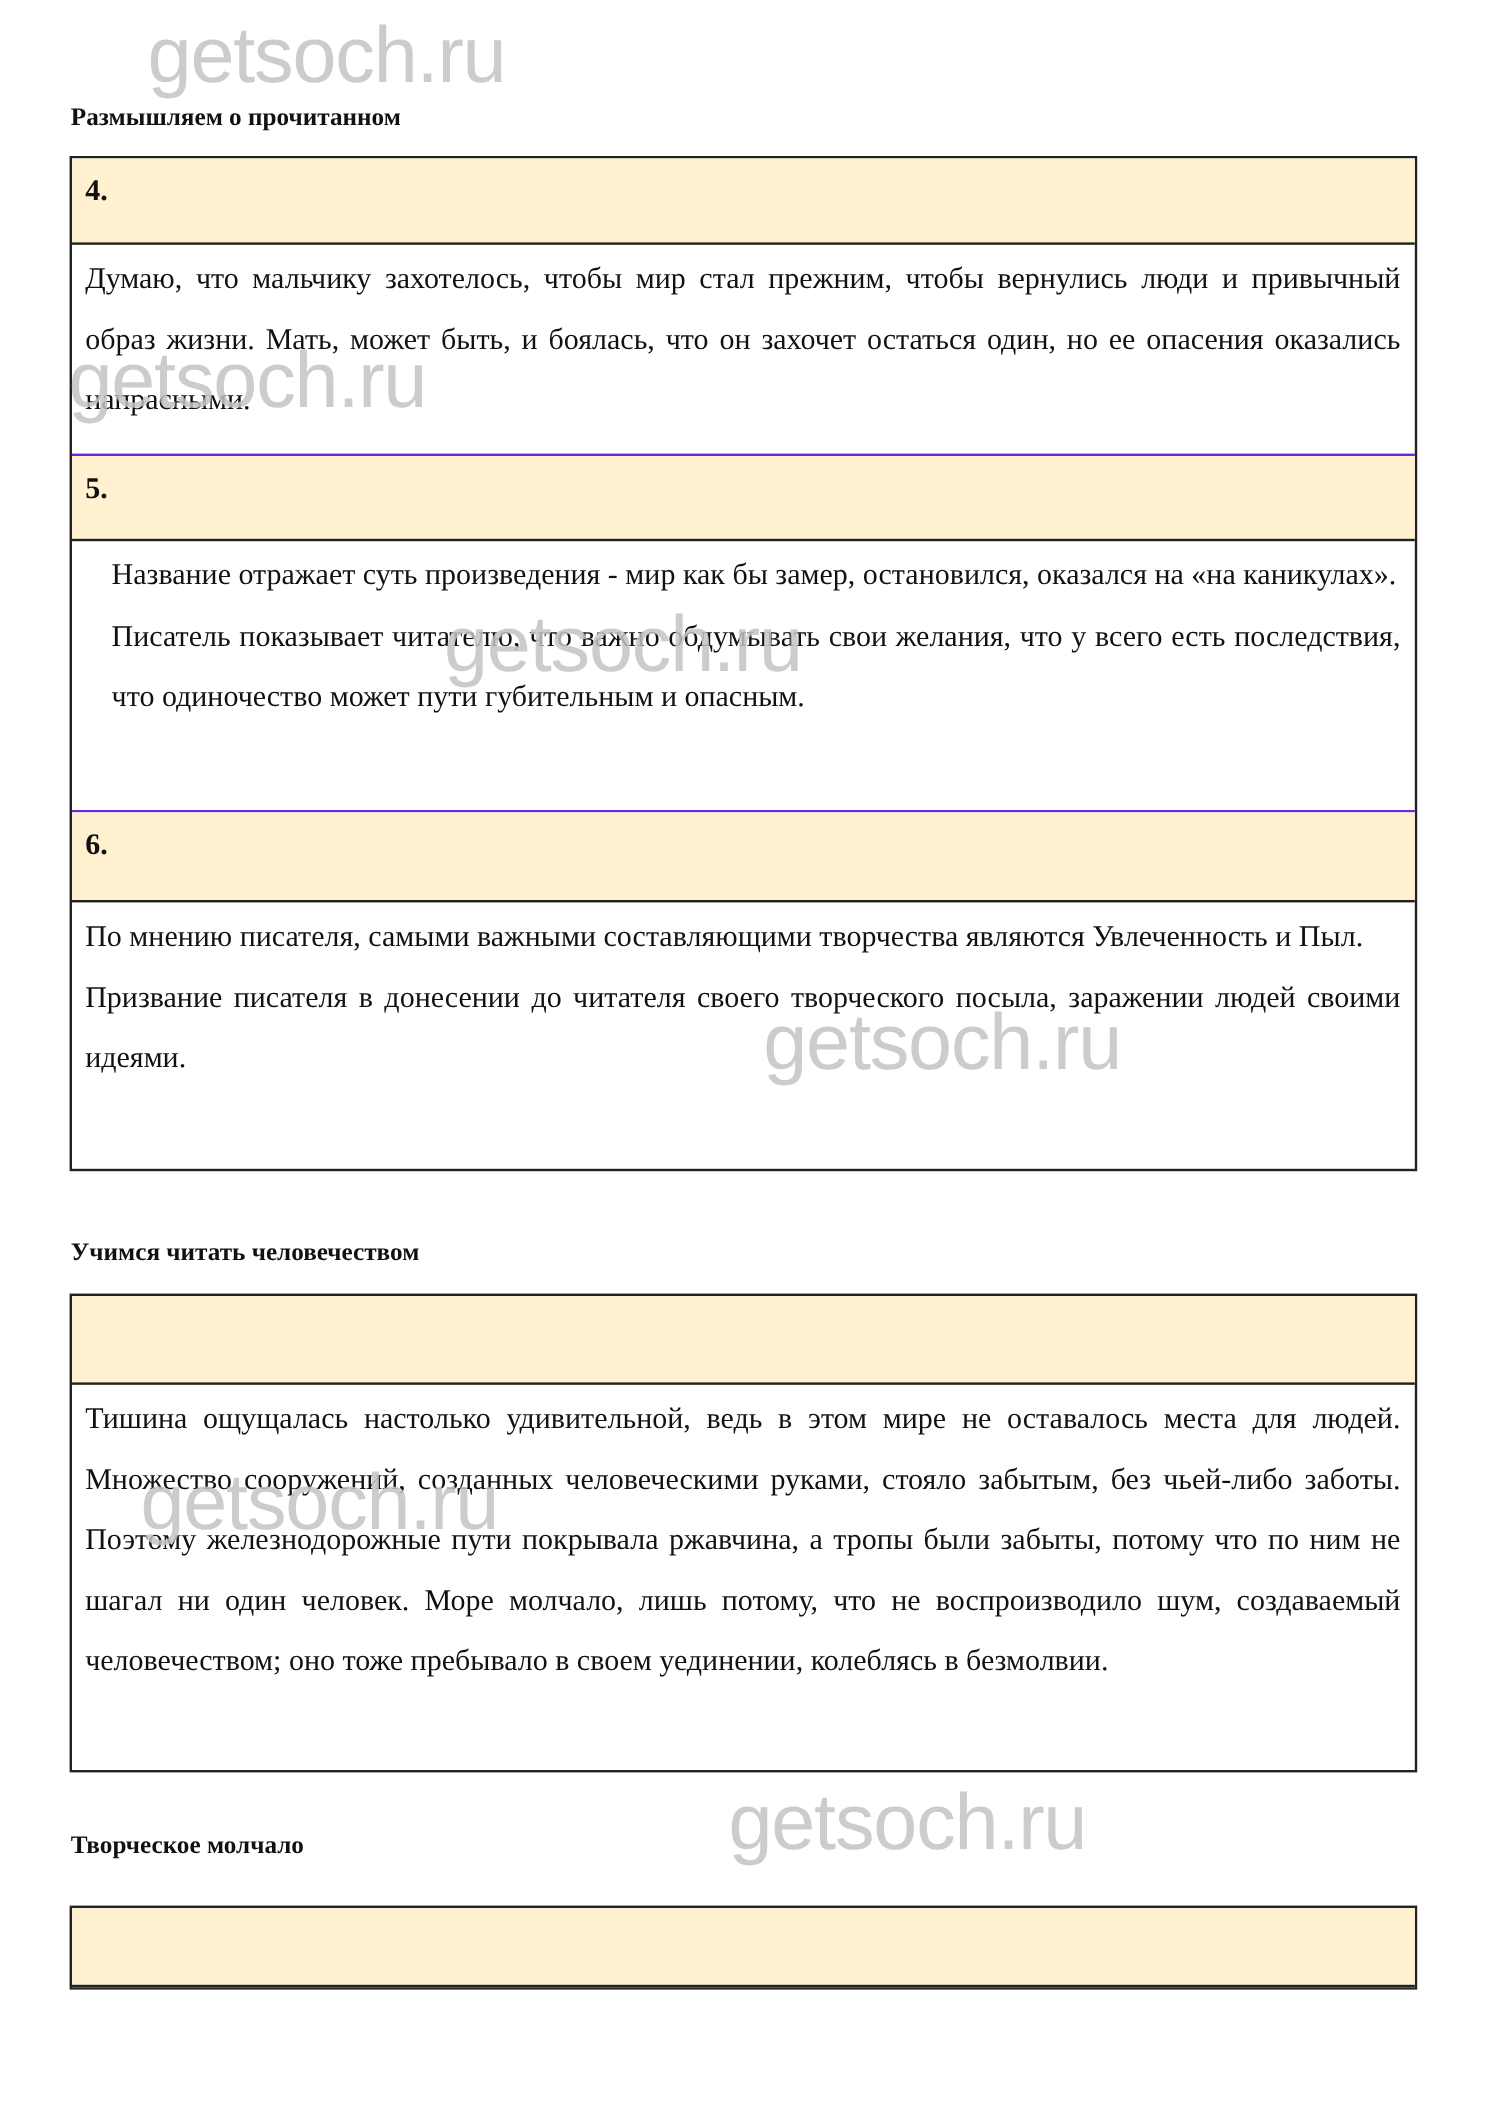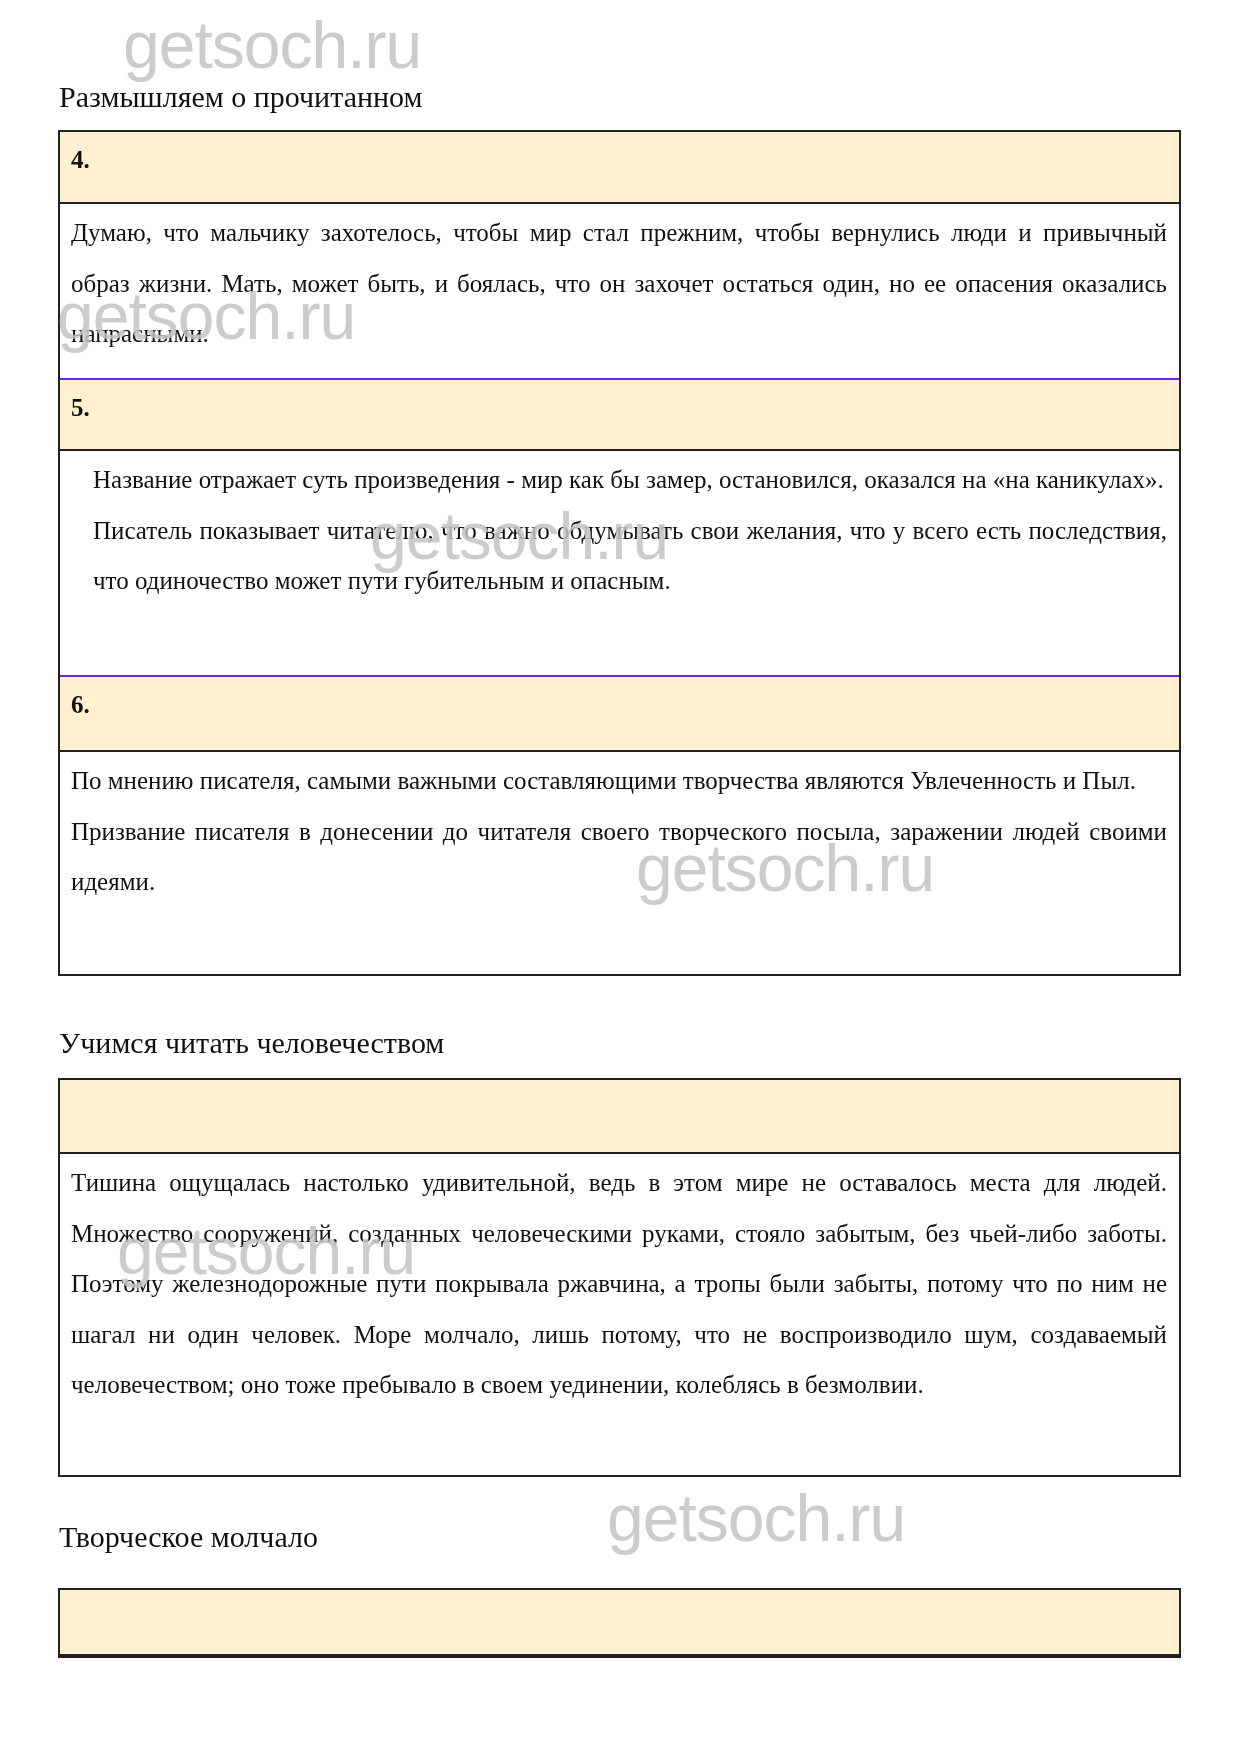--- a/index.html
+++ b/index.html
@@ -1,21 +1,21 @@
 <!DOCTYPE html>
 <html><head>
 <meta charset="utf-8">
 <style>
   html, body { margin: 0; padding: 0; background: #ffffff; }
   body { width: 1242px; height: 1755px; position: relative; overflow: hidden; }
   .page { position: absolute; left: 0; top: 0; width: 1242px; height: 1755px; }
   .section-title {
     position: absolute; left: 59px;
-    font-family: "Liberation Serif", serif; font-weight: normal;
-    font-size: 30px; color: #111; margin: 0; line-height: 30px;
+    font-family: "Liberation Serif", serif; font-weight: bold;
+    font-size: 21px; color: #111; margin: 0; line-height: 30px;
   }
   .table {
     position: absolute; left: 58px; width: 1123px;
     border: 2px solid #222; box-sizing: border-box; background: #fff;
   }
   .row-head {
     background: #fff0cf; box-sizing: border-box;
     border-bottom: 2px solid #222;
     font-family: "Liberation Serif", serif; font-weight: bold;
     font-size: 25px; color: #111; padding: 14px 0 0 11px;

